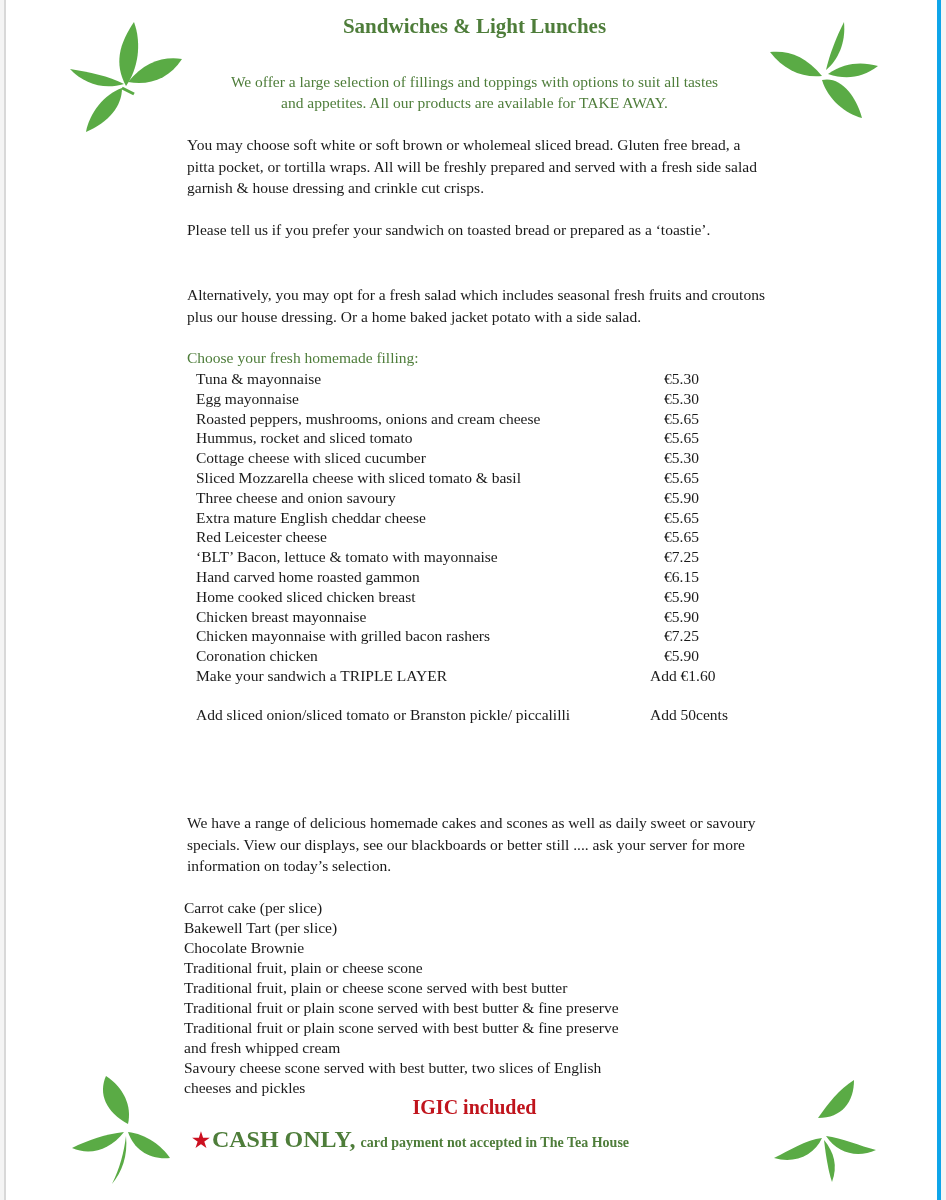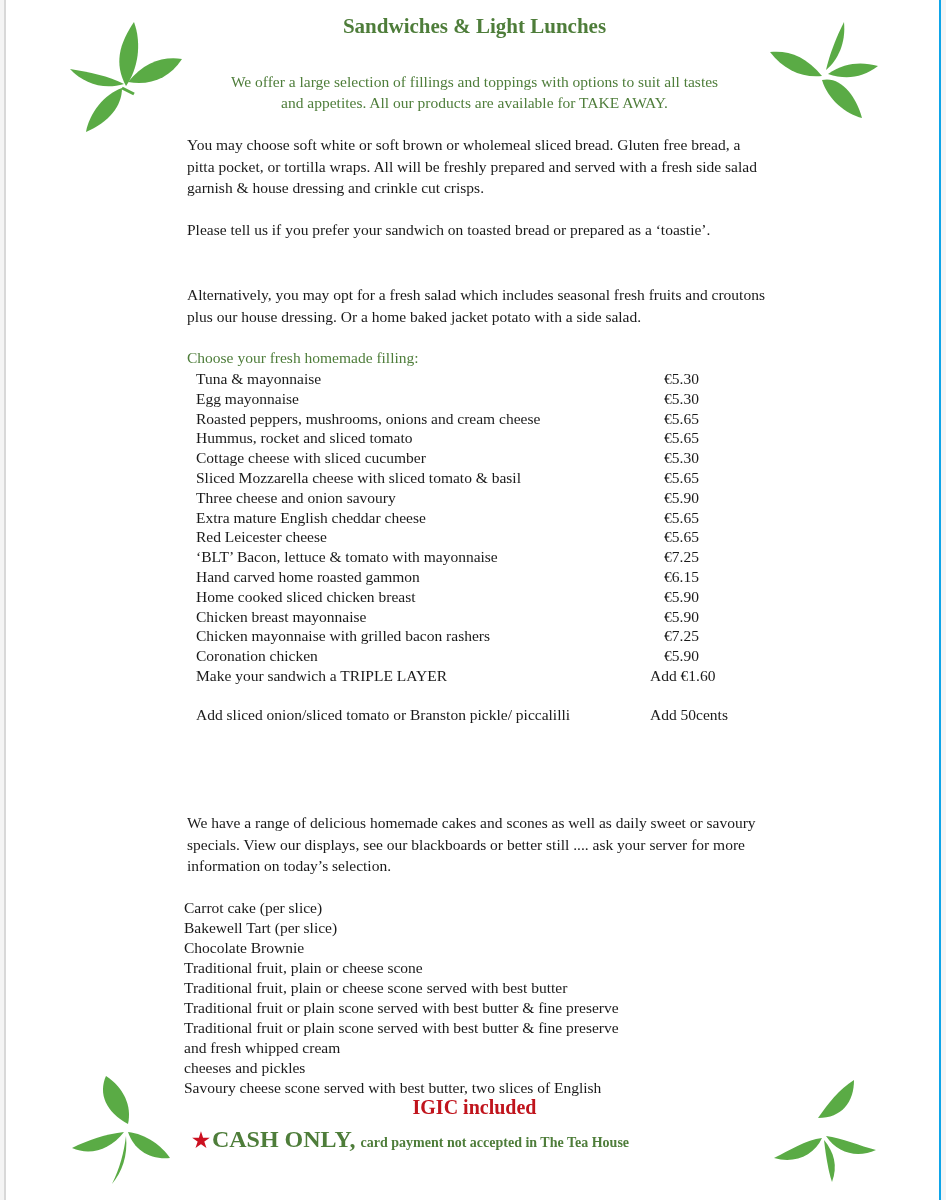--- a/index.html
+++ b/index.html
@@ -1,21 +1,21 @@
 <!DOCTYPE html>
 <html><head>
 <meta charset="utf-8">
 <style>
   * { box-sizing: border-box; margin: 0; padding: 0; }
   html, body { width: 946px; height: 1200px; background: #f4f4f4; overflow: hidden; }
   body { font-family: "Liberation Serif", "DejaVu Serif", serif; color: #1a1a1a; }
   .page {
     position: absolute; left: 4px; top: 0; width: 937px; height: 1200px;
     background: #ffffff;
-    border-left: 2px solid #d8d8d8; border-right: 2px solid #0ea5e9;
+    border-left: 2px solid #d8d8d8; border-right: 4px solid #0ea5e9;
   }
   .leaf { position: absolute; width: 120px; height: 120px; }
   .leaf svg { width: 100%; height: 100%; }
   .t { position: absolute; white-space: nowrap; }
   .green { color: #4e7d3a; }
   .title { left: 0; width: 937px; text-align: center; top: 14px; font-size: 21px; font-weight: bold; }
   .intro { left: 0; width: 937px; text-align: center; font-size: 15.5px; font-weight: normal; line-height: 21px; }
   .para { left: 181px; font-size: 15.5px; line-height: 21.5px; white-space: normal; width: 580px; }
   .list-label { left: 181px; top: 349px; font-size: 15.5px; }
   .menu { position: absolute; left: 190px; top: 369px; width: 540px; }
@@ -163,22 +163,22 @@
   <div class="t para" style="top:812px;">We have a range of delicious homemade cakes and scones as well as daily sweet or savoury specials. View our displays, see our blackboards or better still .... ask your server for more information on today’s selection.</div>
   <div class="cakes">
     <div>Carrot cake (per slice)</div>
     <div>Bakewell Tart (per slice)</div>
     <div>Chocolate Brownie</div>
     <div>Traditional fruit, plain or cheese scone</div>
     <div>Traditional fruit, plain or cheese scone served with best butter</div>
     <div>Traditional fruit or plain scone served with best butter &amp; fine preserve</div>
     <div>Traditional fruit or plain scone served with best butter &amp; fine preserve</div>
     <div>and fresh whipped cream</div>
+    <div>Savoury cheese scone served with best butter, two slices of English</div>
     <div>cheeses and pickles</div>
-    <div>Savoury cheese scone served with best butter, two slices of English</div>
   </div>
 
   <div class="t igic">IGIC included</div>
   <div class="t cash">
     <span class="star">★</span>
     <span class="big">CASH ONLY,</span>
     <span class="small">card payment not accepted in The Tea House</span>
   </div>
 
 </div>

